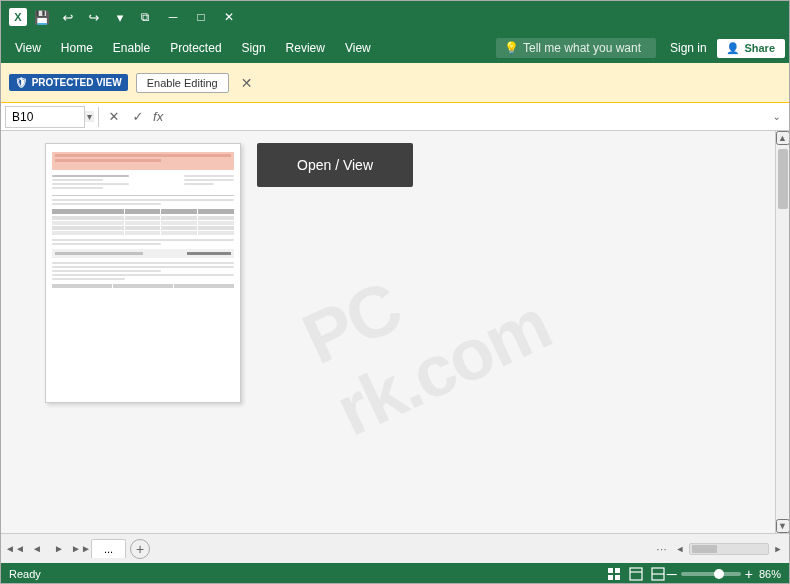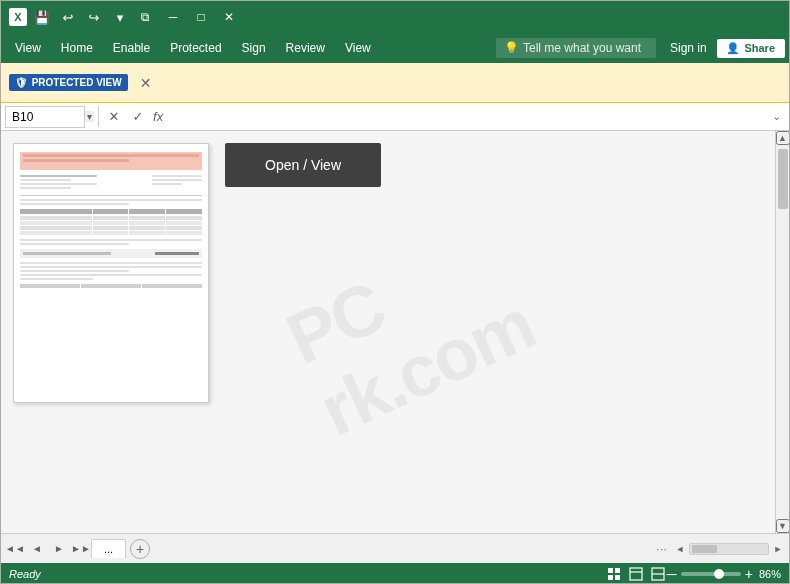--- a/index.html
+++ b/index.html
@@ -228,20 +228,21 @@
       display: flex;
       flex-direction: column;
     }
     .sheet-content {
       flex: 1;
       padding: 12px;
       display: flex;
       align-items: flex-start;
       gap: 16px;
       position: relative;
+      margin-left: 32px;
     }
 
     
     .doc-preview {
       width: 196px;
       min-height: 260px;
       background: #fff;
       border: 1px solid #ccc;
       box-shadow: 2px 2px 4px rgba(0,0,0,0.15);
       position: relative;
@@ -371,21 +372,20 @@
     .status-bar {
       height: 22px;
       background: #217346;
       display: flex;
       align-items: center;
       padding: 0 8px;
     }
     .status-text {
       color: #fff;
       font-size: 11px;
-      font-style: italic;
     }
     .status-spacer { flex: 1; }
     .view-controls {
       display: flex;
       align-items: center;
       gap: 4px;
     }
     .view-btn {
       width: 18px; height: 18px;
       display: flex; align-items: center; justify-content: center;
@@ -465,20 +465,21 @@
     <span>👤</span>
     <span>Share</span>
   </div>
 </div>
 
 <div class="protected-bar">
   <div class="pv-badge">
     <span>🛡</span>
     <span>PROTECTED VIEW</span>
   </div>
+  <button class="enable-editing-btn">Enable Editing</button>
   <button class="pv-close">✕</button>
 </div>
 
 <div class="formula-bar">
   <div class="name-box">
     <span>B10</span>
   </div>
   <button class="name-box-dropdown">▾</button>
   <div class="formula-sep"></div>
   <div class="formula-btns">

